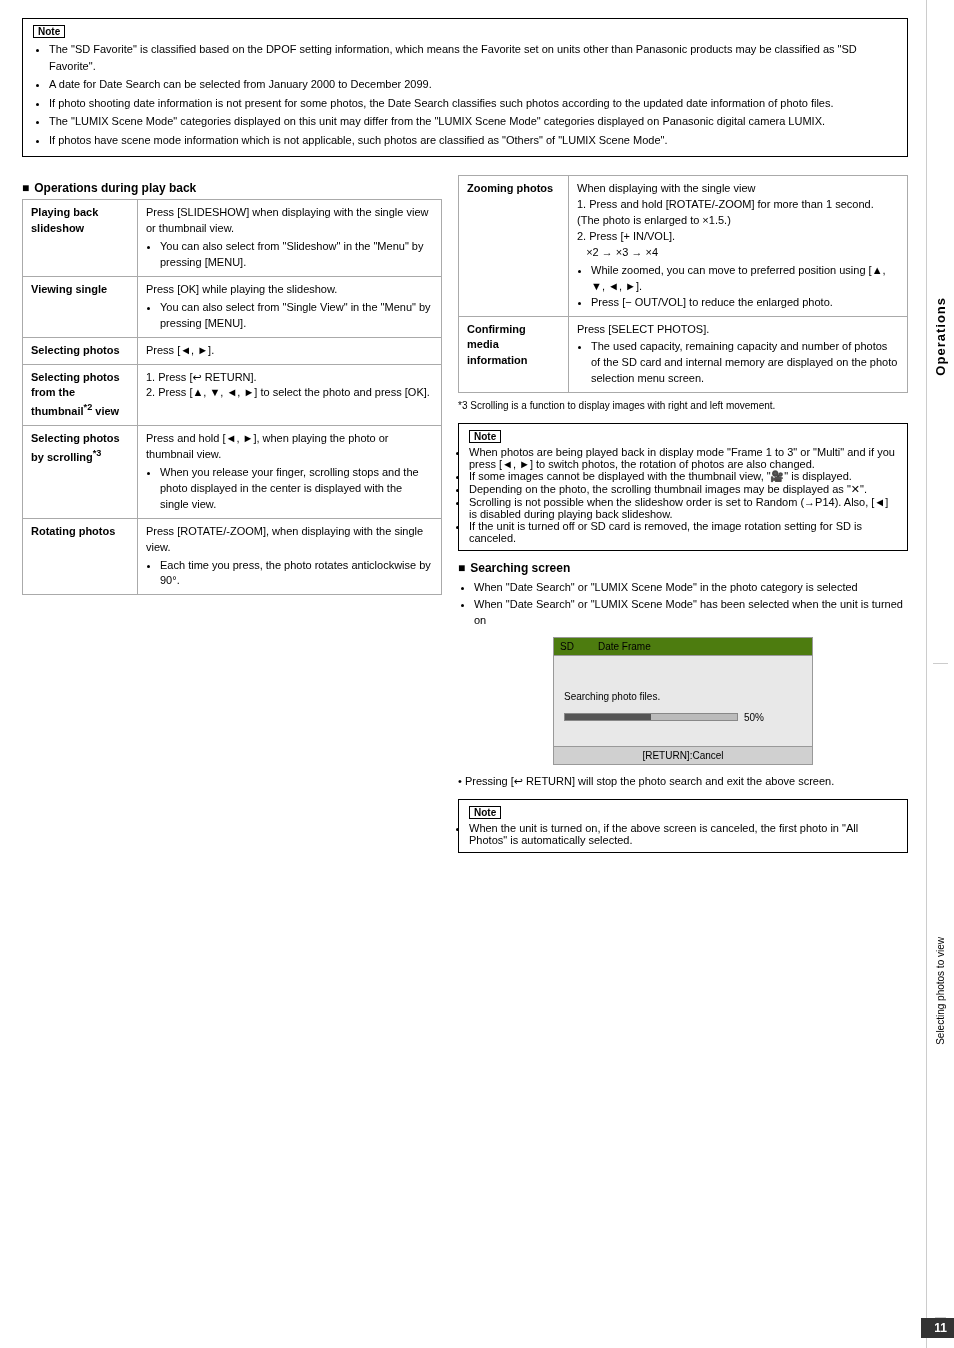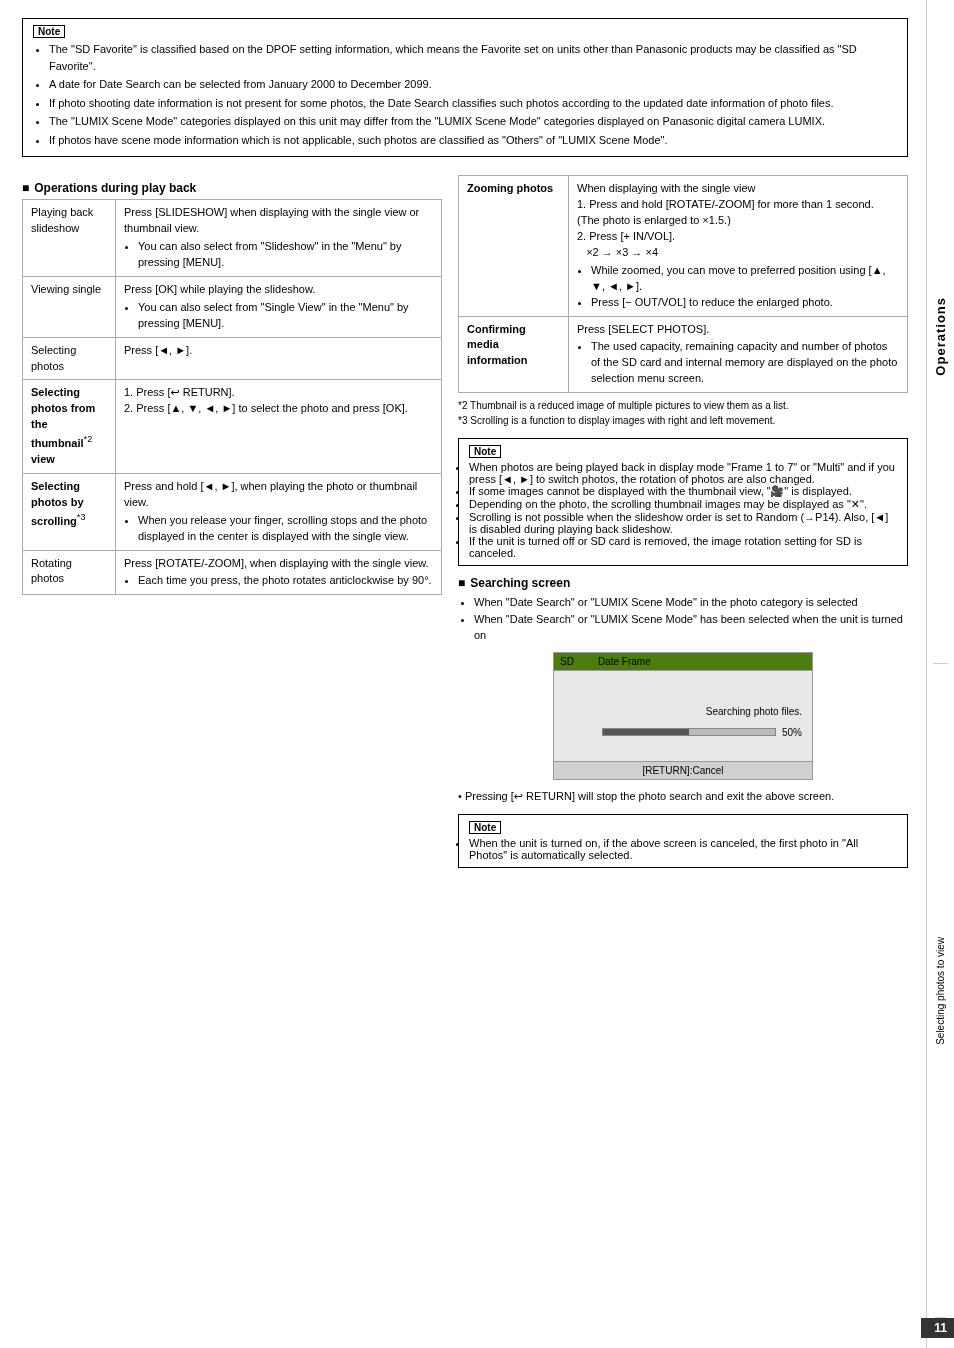--- a/index.html
+++ b/index.html
@@ -117,22 +117,22 @@
       border-collapse: collapse;
       font-size: 11px;
     }
     .ops-table td {
       border: 1px solid #aaa;
       padding: 5px 8px;
       vertical-align: top;
       line-height: 1.45;
     }
     .ops-table td:first-child {
-      font-weight: normal;
-      width: 93px;
+      font-weight: bold;
+      width: 115px;
       background: #fff;
     }
     .ops-table ul {
       list-style: disc;
       padding-left: 14px;
       margin-top: 2px;
     }
     
     .right-table {
       width: 100%;
@@ -180,21 +180,21 @@
       gap: 24px;
       border-bottom: 1px solid #999;
     }
     .search-screen-body {
       background: #e8e8e8;
       padding: 20px 10px 8px 10px;
       text-align: center;
       min-height: 90px;
       display: flex;
       flex-direction: column;
-      align-items: flex-end;
+      align-items: flex-start;
       justify-content: center;
       gap: 10px;
     }
     .progress-bar-container {
       width: 200px;
       display: flex;
       align-items: center;
       gap: 6px;
     }
     .progress-bar-track {
@@ -326,30 +326,29 @@
                 <span>Press [SELECT PHOTOS].</span>
                 <ul>
                     <li>The used capacity, remaining capacity and number of photos of the SD card and internal memory are displayed on the photo selection menu screen.</li>
                   </ul>
               </td>
             </tr>
           </tbody>
         </table>
 
         <div class="footnotes">
-          <div>*2 Thumbnail is a reduced image of multiple pictures to view them as a list.</div>
           <div>*3 Scrolling is a function to display images with right and left movement.</div>
         </div>
 
         <div class="note-section" style="margin-top:10px;">
           <div class="note-title">
             <span class="note-title-border">Note</span>
           </div>
           <ul>
-            <li>When photos are being played back in display mode "Frame 1 to 7" or "Multi" and if you press [◄, ►] to switch photos, the rotation of photos are also changed.</li>
+            <li>When photos are being played back in display mode "Frame 1 to 3" or "Multi" and if you press [◄, ►] to switch photos, the rotation of photos are also changed.</li>
             <li>If some images cannot be displayed with the thumbnail view, "🎥" is displayed.</li>
             <li>Depending on the photo, the scrolling thumbnail images may be displayed as "✕".</li>
             <li>Scrolling is not possible when the slideshow order is set to Random (→P14). Also, [◄] is disabled during playing back slideshow.</li>
             <li>If the unit is turned off or SD card is removed, the image rotation setting for SD is canceled.</li>
           </ul>
         </div>
 
         <div style="margin-top:10px;">
           <div class="section-heading">
             <span>Searching screen</span>

